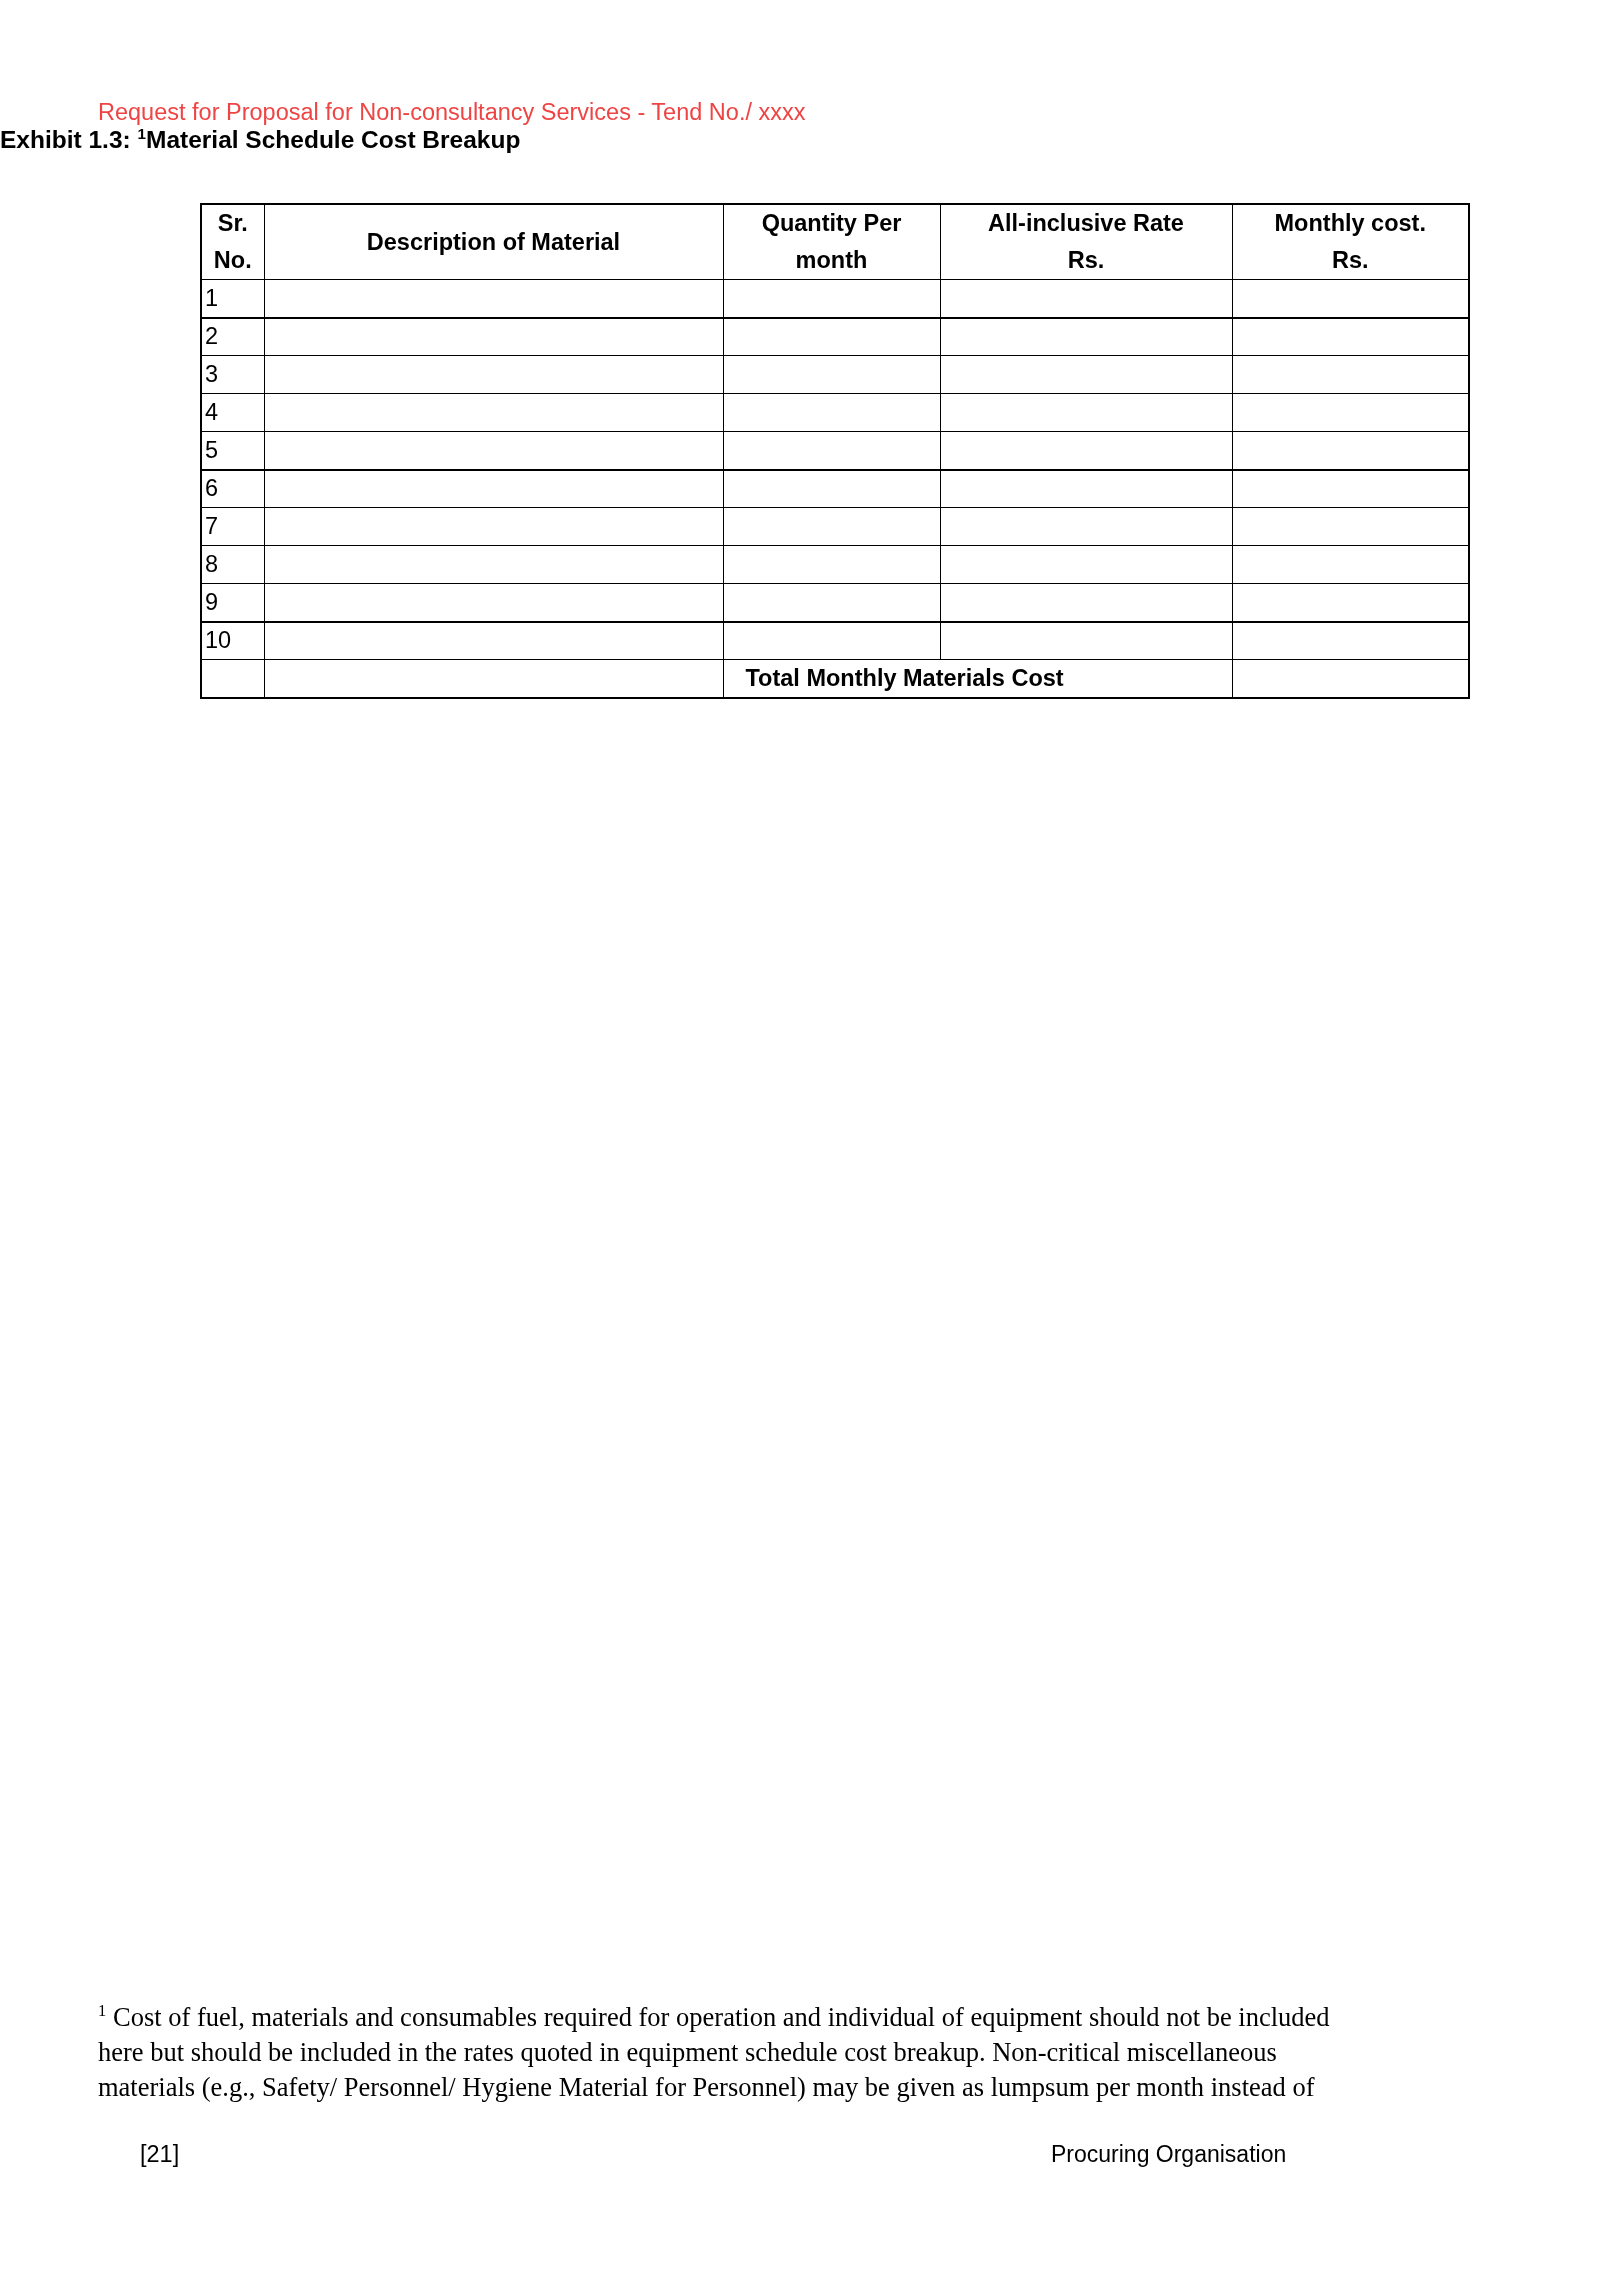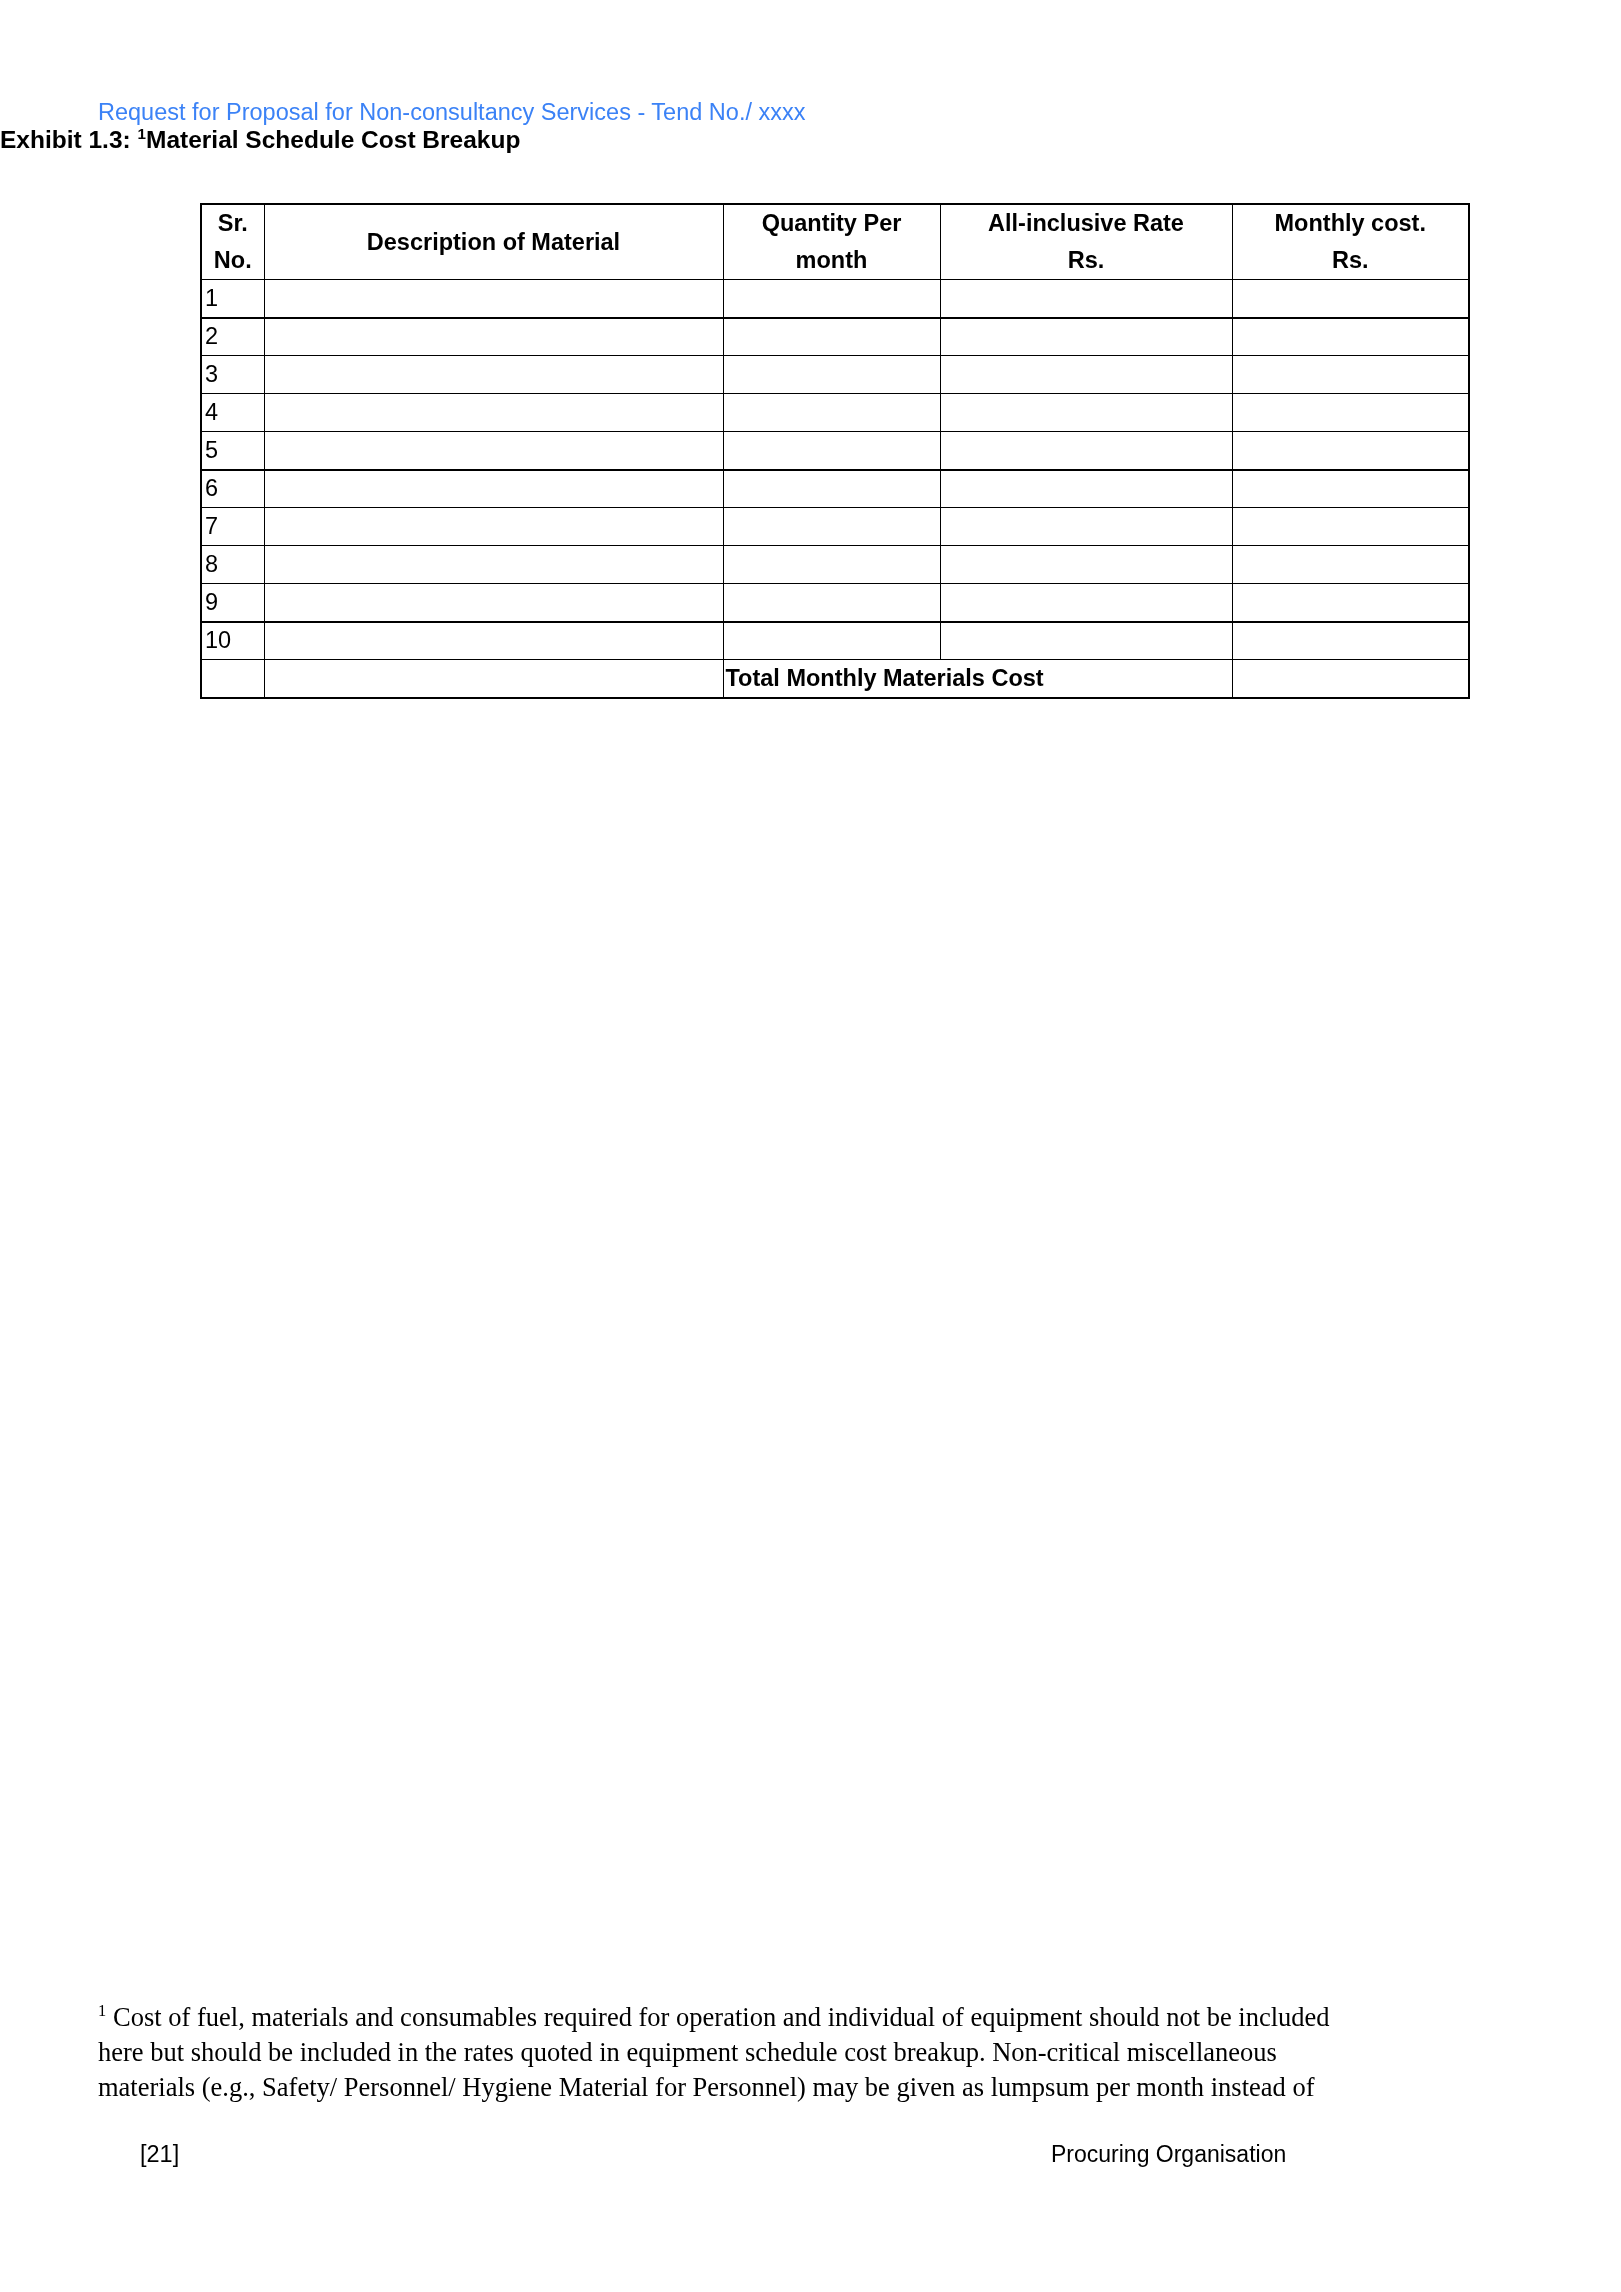--- a/index.html
+++ b/index.html
@@ -13,21 +13,21 @@
     font-family: "Liberation Sans", sans-serif;
     overflow: hidden;
   }
 
   .doc-header {
     position: absolute;
     left: 98px;
     top: 98px;
     font-size: 23.5px;
     line-height: 29px;
-    color: #3b82f6;
+    color: #ef4444;
     white-space: nowrap;
   }
 
   .doc-title {
     position: absolute;
     left: 0;
     top: 124px;
     width: 1474px;
     text-align: left;
     font-size: 24.5px;
@@ -80,21 +80,21 @@
   .cost-table tbody tr { height: 38px; }
   .cost-table td.sr-cell {
     font-size: 23.5px;
     text-align: left;
     padding-left: 2.9px;
   }
   .cost-table td.total-label-cell {
     font-size: 23.5px;
     font-weight: bold;
     text-align: left;
-    padding-left: 2px;
+    padding-left: 22px;
     white-space: nowrap;
   }
 
   .footnote {
     position: absolute;
     left: 98px;
     top: 2000px;
     width: 1470px;
     font-family: "Liberation Serif", serif;
     font-size: 26.5px;

